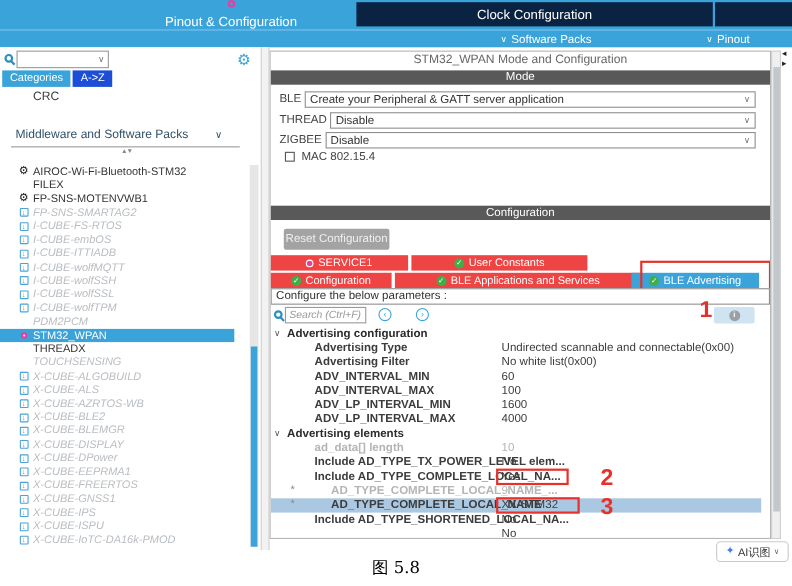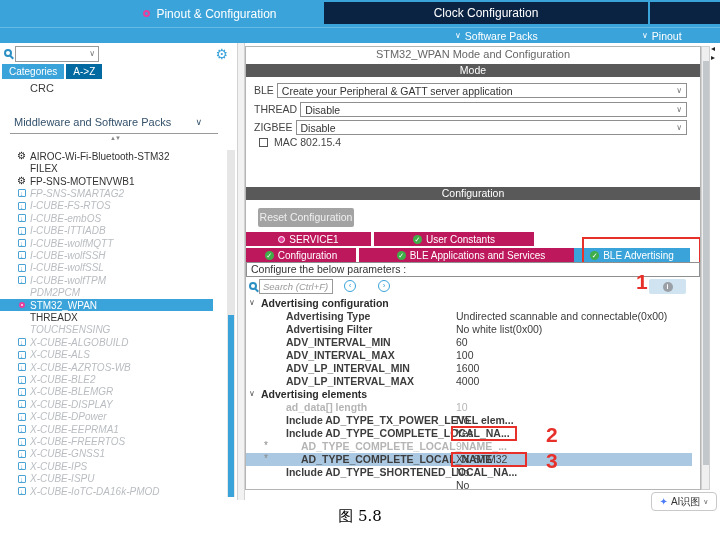--- a/index.html
+++ b/index.html
@@ -3,21 +3,21 @@
 <meta charset="utf-8">
 <style>
   * { margin:0; padding:0; box-sizing:border-box; }
   body { background:#fff; }
   #app { position:relative; width:720px; height:533px; background:#fff; overflow:hidden;
          font-family:"Liberation Sans", sans-serif; }
 
   
   .topbar { position:absolute; left:0; top:0; width:720px; height:27px; background:#3aa3da; }
   .tab-active { position:absolute; left:96px; top:0; width:228px; height:27px; display:flex;
-                align-items:center; justify-content:center; gap:6px; color:#fff; font-size:12px; }
+                align-items:center; justify-content:center; gap:6px; color:#fff; font-size:12px;flex-direction:column; }
   .ring { width:7px; height:7px; border:2px solid #e83e9c; border-radius:50%; background:transparent; }
   .tab-dark { position:absolute; left:324px; top:2px; width:324px; height:22px; background:#0b2343;
               color:#fff; font-size:12px; display:flex; align-items:center; justify-content:center; }
   .tab-dark2 { position:absolute; left:650px; top:2px; width:70px; height:22px; background:#0b2343; }
   .subnav { position:absolute; left:0; top:27px; width:720px; height:16px; background:#3aa3da;
             border-top:1px solid #66b9e4; }
   .subnav-item { position:absolute; top:0; height:15px; color:#fff; font-size:10.5px; display:flex;
                  align-items:center; gap:4px; cursor:pointer; }
   .chev-w { font-size:8px; line-height:10px; }
 
@@ -27,21 +27,21 @@
   .mag { position:absolute; left:4px; top:3px; width:8px; height:8px; border:2px solid #2b8fc4; border-radius:50%; }
   .mag::after { content:""; position:absolute; right:-4px; bottom:-3px; width:5px; height:2px;
                 background:#2b8fc4; transform:rotate(45deg); }
   .sb-combo { position:absolute; left:15px; top:0; width:84px; height:16px; border:1px solid #9a9a9a;
               background:#fff; }
   .sb-combo .chev-g { position:absolute; right:3px; top:2px; color:#777; font-size:8px; }
   .gear-blue { position:absolute; right:9px; top:0; color:#3aa3da; font-size:14px; line-height:16px; cursor:pointer; }
   .sb-tabs { position:absolute; left:2px; top:21px; height:15px; display:flex; gap:2px; }
   .sb-tab { height:15px; padding:0 7px; font-size:10px; color:#fff; line-height:15px; cursor:pointer; }
   .sb-tab.cat { background:#3aa3da; }
-  .sb-tab.az { background:#0369a1; }
+  .sb-tab.az { background:#1d4ed8; }
   .sb-crc { position:absolute; left:30px; top:39px; font-size:11px; color:#3c3c3c; }
   .sb-sec { position:absolute; left:14px; top:73px; width:210px; font-size:11px; color:#33516b; }
   .sb-sec .chev-g2 { position:absolute; right:22px; top:1px; font-size:9px; color:#33516b; }
   .sb-divider { position:absolute; left:10px; top:90px; width:208px; border-top:1px solid #9a9a9a; }
   .sb-handle { position:absolute; left:110px; top:92px; font-size:6px; color:#888; letter-spacing:-1px; }
   .sb-list { position:absolute; left:0; top:107px; width:226px; height:347px; overflow:hidden; }
   .sb-item { position:relative; height:12.42px; display:flex; align-items:center; font-size:10px;
              color:#333; cursor:pointer; }
   .sb-item .sb-icw { width:13px; margin-left:15px; display:flex; justify-content:center; }
   .sb-item .sb-lb { margin-left:2px; white-space:nowrap; }
@@ -69,21 +69,21 @@
   .mode-row .m-lb { font-size:10.5px; color:#444; line-height:15px; margin-right:3px; white-space:nowrap; }
   .fake-select { flex:1; position:relative; border:1px solid #8f8f8f; background:#fff; font-size:10.5px;
                  color:#333; padding:1px 16px 0 4px; white-space:nowrap; overflow:hidden; cursor:pointer; }
   .fake-select .chev-g { position:absolute; right:4px; top:2px; color:#777; font-size:8px; }
   .cb-row { position:absolute; left:13px; top:89px; height:12px; display:flex; align-items:center;
             gap:6px; font-size:10.5px; color:#444; }
   .cb { width:9px; height:9px; border:1px solid #555; background:#fff; }
   .reset-btn { position:absolute; left:12px; top:161px; width:96px; height:19px; background:#a3a3a3;
                color:#efefef; font-size:10.5px; text-align:center; line-height:19px; border-radius:2px;
                cursor:pointer; }
-  .ctab { position:absolute; background:#be185d; color:#fff; font-size:10px; display:flex;
+  .ctab { position:absolute; background:#ef4444; color:#fff; font-size:10px; display:flex;
           align-items:center; justify-content:center; gap:4px; cursor:pointer; white-space:nowrap; }
   .ctab.active { background:#3aa3da; }
   .ic-dot { width:7px; height:7px; border-radius:50%; background:#e83e9c; border:1px solid #fff; }
   .ic-check { width:9px; height:9px; border-radius:50%; background:#3fae49; color:#fff; font-size:7px;
               line-height:9px; text-align:center; }
   .ic-check::after { content:"✓"; }
   .ic-warn { color:#f2b705; font-size:9px; line-height:9px; }
   .ic-warn::after { content:"▲"; }
   .conf-bar { position:absolute; left:0; top:215px; width:100%; height:15px; border:1px solid #8f8f8f;
               background:#fff; font-size:10.5px; color:#333; line-height:13px; padding-left:4px; }

